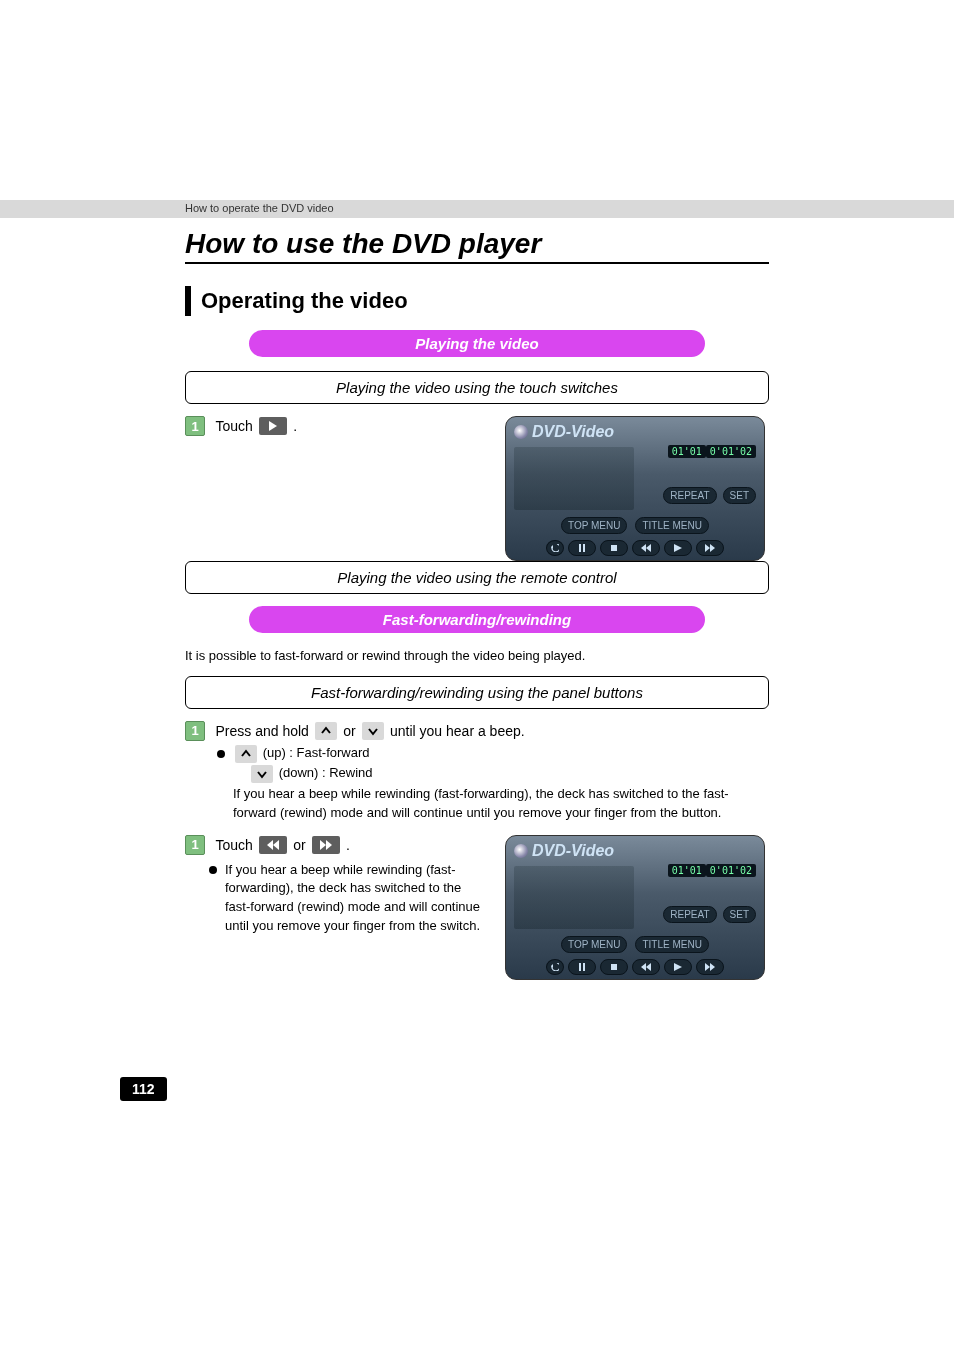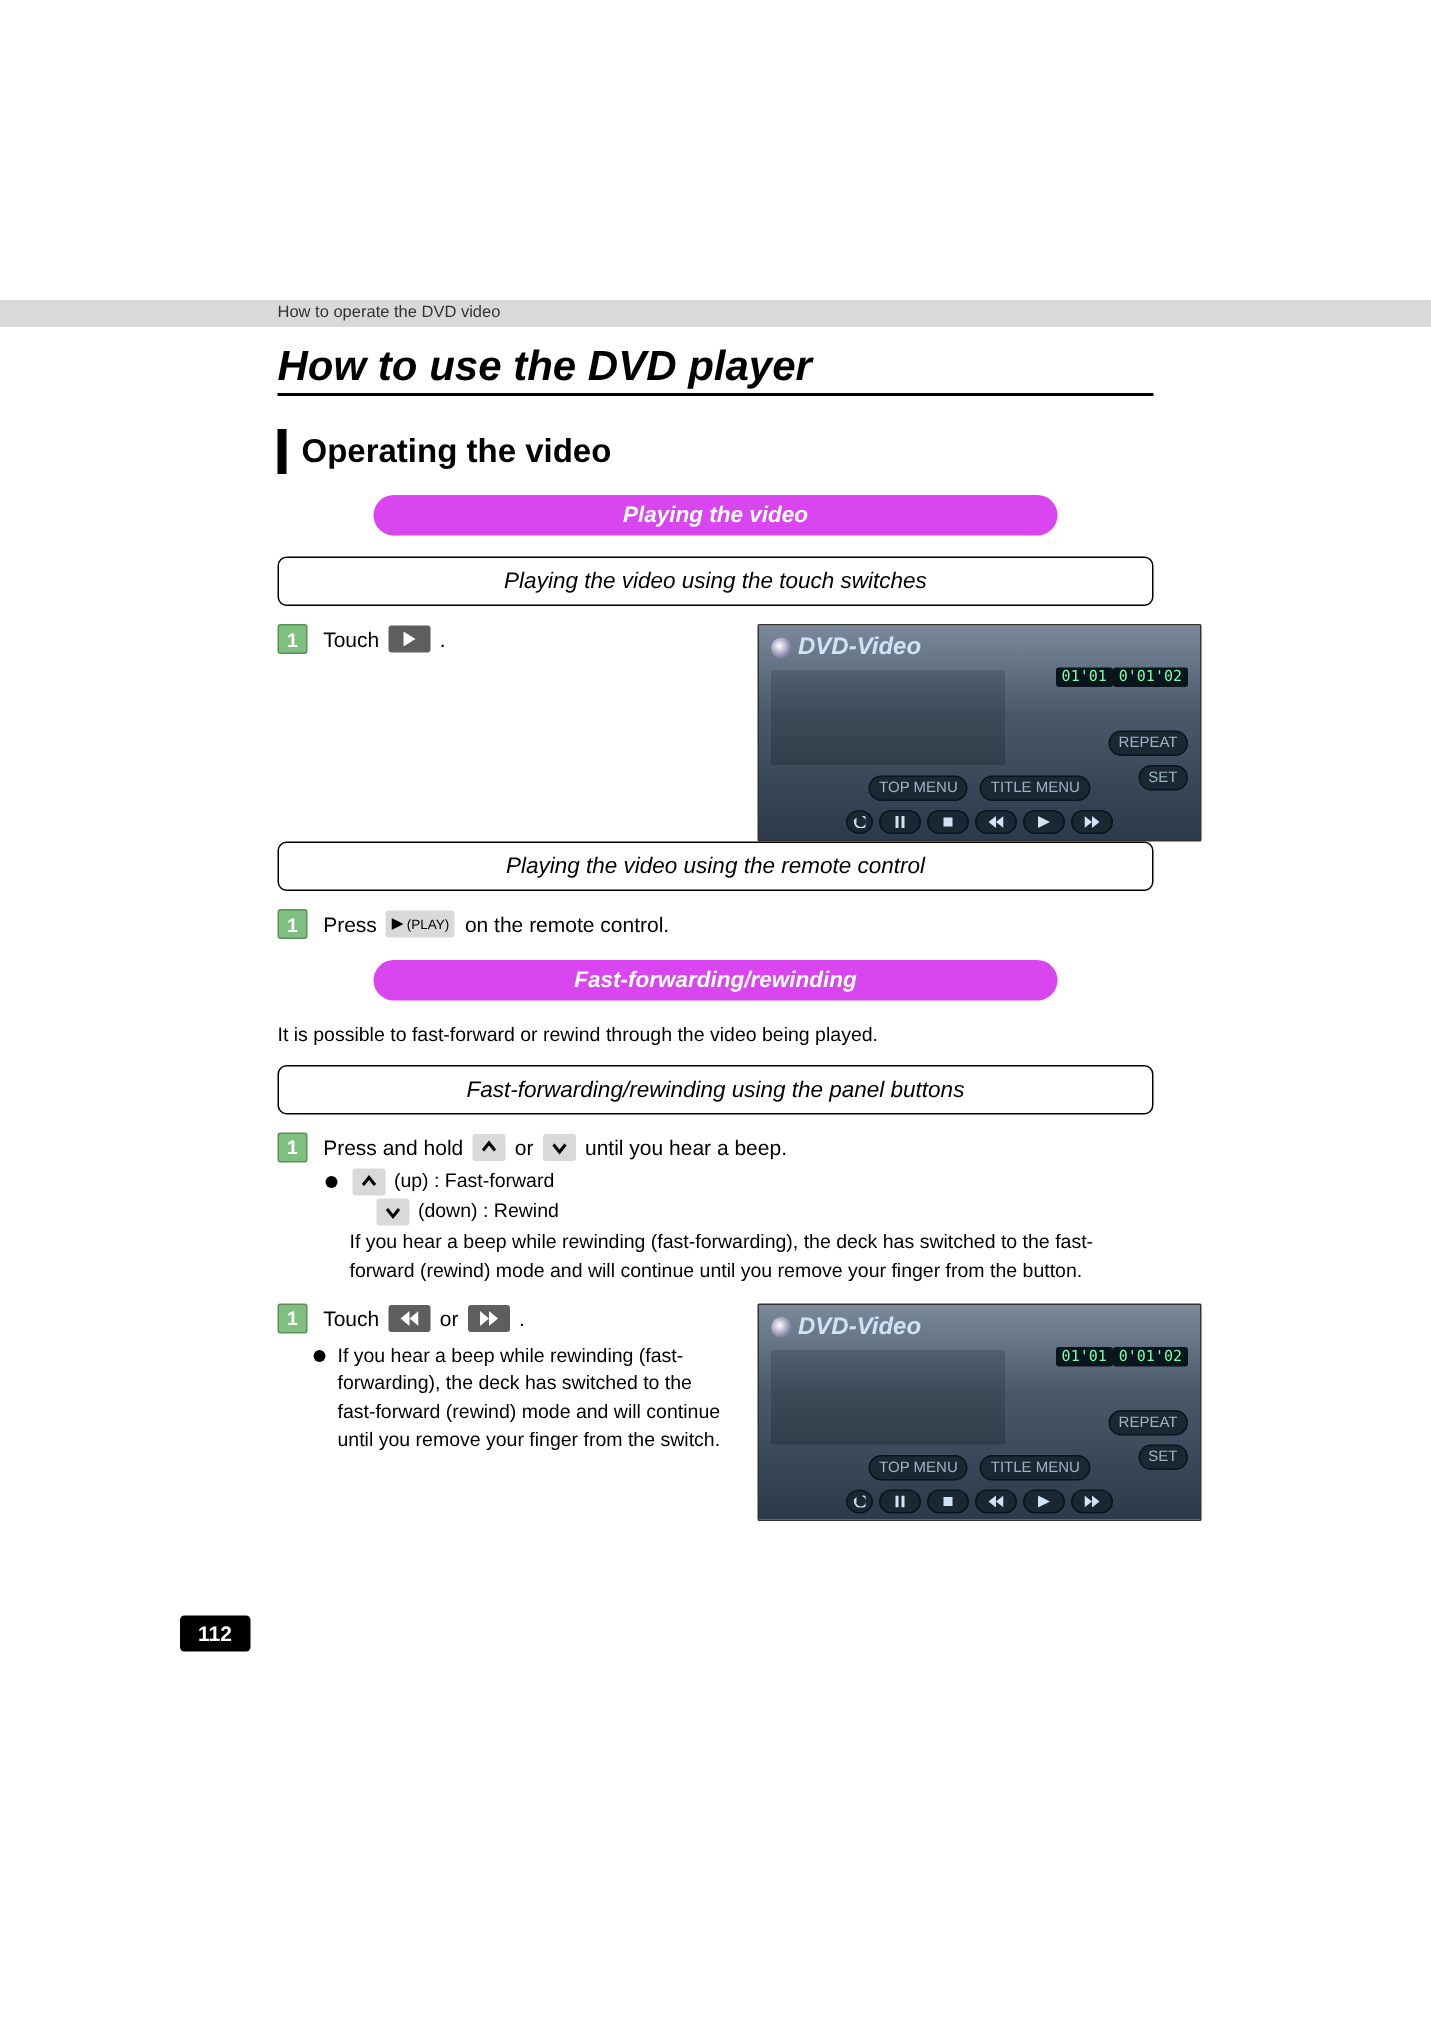--- a/index.html
+++ b/index.html
@@ -21,27 +21,27 @@
   .inline-icon svg { display: block; }
   .inline-chev { display: inline-flex; align-items: center; justify-content: center; background: #d9d9d9; color: #000; height: 18px; width: 22px; border-radius: 2px; vertical-align: middle; margin: 0 2px; font-weight: bold; line-height: 1; }
   .play-label { display: inline-flex; align-items: center; background: #d9d9d9; color: #000; height: 18px; padding: 0 4px; border-radius: 2px; vertical-align: middle; margin: 0 2px; }
   .play-label .tri { margin-right: 2px; }
   .sup { font-size: 9px; vertical-align: top; }
   .bullet-list { margin-left: 32px; margin-top: 4px; }
   .bullet-row { display: flex; align-items: flex-start; font-size: 13px; margin-bottom: 2px; }
   .dot { width: 8px; height: 8px; background: #000; border-radius: 50%; flex: 0 0 8px; margin-top: 5px; margin-right: 8px; }
   .bodytext { font-size: 13px; margin-left: 48px; line-height: 1.45; }
   .paratext { font-size: 13px; line-height: 1.45; margin-bottom: 10px; }
-  .screenshot { width: 296px; height: 145px; border: 1px solid #333; border-radius: 1px; position: relative; overflow: hidden; background: linear-gradient(#7a8a9a 0%, #4a5a6a 40%, #2a3a4a 100%); }
+  .screenshot { width: 260px; height: 145px; border: 1px solid #333; border-radius: 11px; position: relative; overflow: hidden; background: linear-gradient(#7a8a9a 0%, #4a5a6a 40%, #2a3a4a 100%); }
   .ss-logo { position: absolute; top: 6px; left: 8px; color: #cfe3f5; font-style: italic; font-weight: bold; font-size: 16px; display: flex; align-items: center; gap: 4px; }
   .ss-logo .disc { width: 14px; height: 14px; border-radius: 50%; background: radial-gradient(circle at 40% 40%, #fff, #88a 60%, #557 100%); }
   .ss-top .btn, .ss-bot .btn, .ss-right .btn { background: #1a2833; color: #9fb3c5; font-size: 10px; padding: 2px 6px; border-radius: 9px; border: 1px solid #0a141c; }
   .ss-counter { position: absolute; top: 28px; right: 8px; display: flex; font-size: 10px; font-family: monospace; }
   .ss-counter span { background: #0a141c; color: #7fa; padding: 1px 4px; border-radius: 2px; }
-  .ss-right { position: absolute; right: 8px; top: 70px; display: flex; flex-direction: column; gap: 6px; align-items: flex-end; }
+  .ss-right { position: absolute; right: 8px; top: 70px; display: flex; flex-direction: row; gap: 6px; align-items: center; }
   .ss-bot { position: absolute; bottom: 26px; left: 0; right: 0; display: flex; justify-content: center; gap: 8px; }
   .ss-transport { position: absolute; bottom: 4px; left: 0; right: 0; display: flex; justify-content: center; gap: 4px; }
   .ss-transport .tb { width: 28px; height: 16px; background: #1a2833; border: 1px solid #0a141c; border-radius: 8px; display: flex; align-items: center; justify-content: center; color: #cfe3f5; }
   .ss-transport .round { width: 18px; border-radius: 50%; }
   .ss-scene { position: absolute; top: 30px; left: 8px; right: 130px; bottom: 50px; background: linear-gradient(#3a4a55 0%, #1c2a33 100%); opacity: 0.45; border-radius: 2px; }
   .two-col { display: flex; gap: 20px; align-items: flex-start; }
   .left-col { flex: 0 0 300px; }
   .right-col { flex: 0 0 260px; }
   .page-num { position: absolute; bottom: 250px; left: 120px; background: #000; color: #fff; font-weight: bold; font-size: 14px; padding: 4px 12px; border-radius: 3px; }
   .gap { height: 12px; }
@@ -131,31 +131,20 @@
                   <polygon points="0,0 5,4 0,8" fill="#cfe3f5"></polygon>
                   <polygon points="5,0 10,4 5,8" fill="#cfe3f5"></polygon>
                 </svg>
               </div>
           </div>
         </div>
       </div>
     </div>
 
     <div class="subbox">Playing the video using the remote control</div>
-    <div style="margin-bottom:14px;">
-      <span class="step-num">1</span>
-      <span class="step-text">Press </span>
-      <span class="play-label">
-        <svg class="tri" width="8" height="8" viewBox="0 0 8 8">
-            <polygon points="0,0 8,4 0,8" fill="#000"></polygon>
-          </svg>
-        <span class="sup">(PLAY)</span>
-      </span>
-      <span class="step-text"> on the remote control.</span>
-    </div>
 
     <div class="pill">Fast-forwarding/rewinding</div>
     <div class="paratext">It is possible to fast-forward or rewind through the video being played.</div>
 
     <div class="subbox">Fast-forwarding/rewinding using the panel buttons</div>
     <div>
       <span class="step-num">1</span>
       <span class="step-text">Press and hold </span>
       <span class="inline-chev">
         <svg width="10" height="10" viewBox="0 0 10 10">

